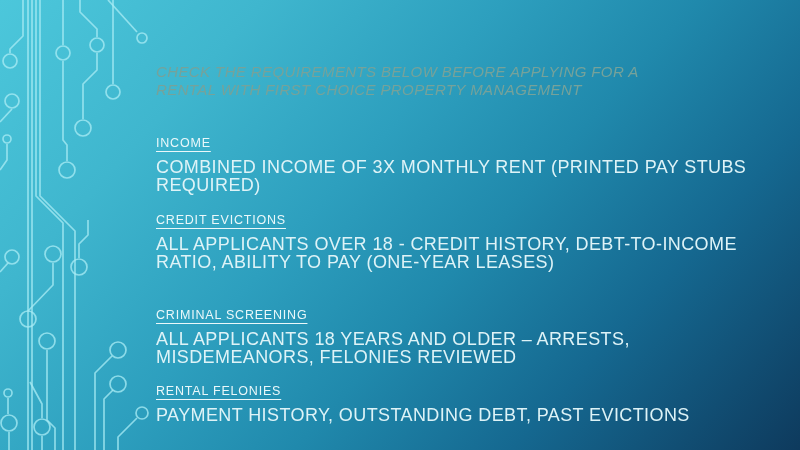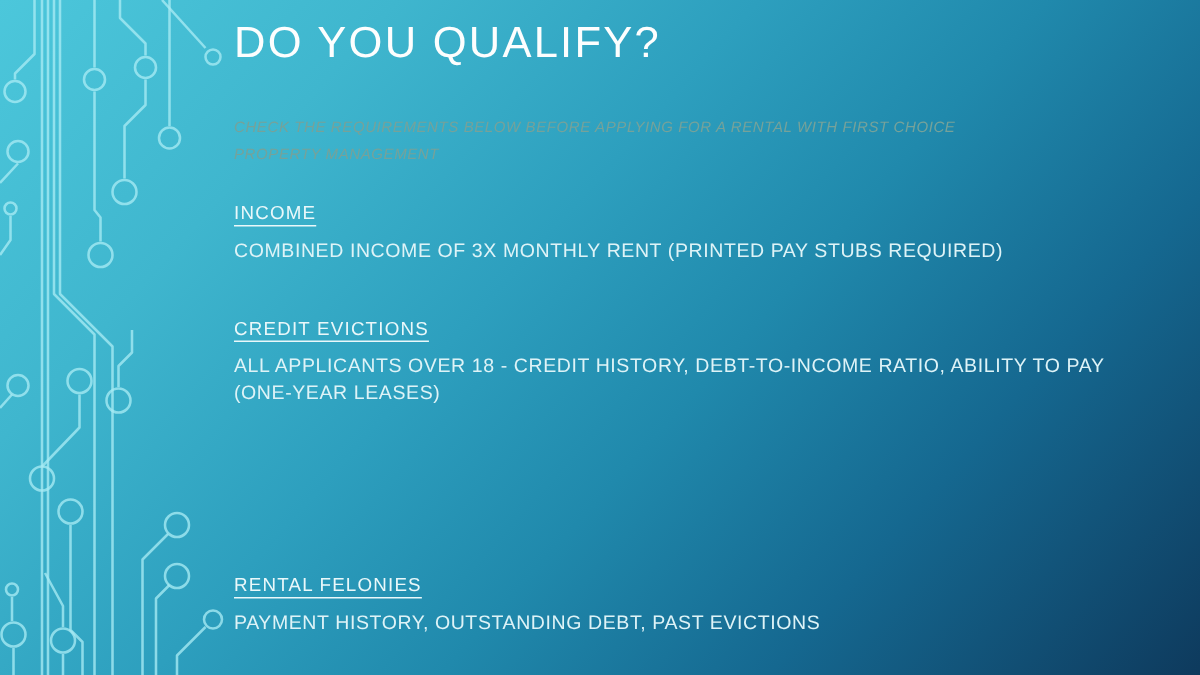--- a/index.html
+++ b/index.html
@@ -38,24 +38,24 @@
     left: 0; top: 9px;
     margin: 0;
     font-size: 29px;
     font-weight: 400;
     letter-spacing: 1.5px;
     line-height: 40px;
     color: #fdfefe;
   }
   .subtitle {
     position: absolute;
-    left: 0; top: 77px;
+    left: 0; top: 63px;
     margin: 0;
     width: 505px;
-    font-size: 10px;
+    font-size: 15px;
     font-style: italic;
     letter-spacing: 0.4px;
     line-height: 18px;
     color: #76a29a;
   }
   .section { position: absolute; left: 0; width: 600px; }
   .section.s1 { top: 133px; }
   .section.s2 { top: 210px; }
   .section.s3 { top: 305px; }
   .section.s4 { top: 381px; }
@@ -64,21 +64,21 @@
     font-size: 12.5px;
     letter-spacing: 0.8px;
     line-height: 16px;
     color: #eaf8fa;
     text-decoration: underline;
     text-underline-offset: 4px;
     text-decoration-thickness: 1px;
     margin-bottom: 8px;
   }
   .body-text {
-    font-size: 13px;
+    font-size: 18px;
     letter-spacing: 0.4px;
     line-height: 17.5px;
     color: #def3f7;
   }
 </style>
 </head>
 <body>
 
 <div class="slide">
 
@@ -128,34 +128,37 @@
       <circle cx="118" cy="384" r="8"></circle>
       <circle cx="142" cy="413" r="6"></circle>
       <circle cx="8" cy="393" r="4"></circle>
       <circle cx="9" cy="423" r="8"></circle>
       <circle cx="42" cy="427" r="8"></circle>
     </g>
   </svg>
 
   <div class="content">
 
-    <h1 class="title">DO YOU QUALIFY?</h1>
 
     <p class="subtitle">CHECK THE REQUIREMENTS BELOW BEFORE APPLYING FOR A RENTAL WITH FIRST CHOICE PROPERTY MANAGEMENT</p>
 
     <div class="section s1">
       <div class="heading">INCOME</div>
       <div class="body-text">COMBINED INCOME OF 3X MONTHLY RENT (PRINTED PAY STUBS REQUIRED)</div>
     </div>
 
     <div class="section s2">
       <div class="heading">CREDIT EVICTIONS</div>
       <div class="body-text">ALL APPLICANTS OVER 18 - CREDIT HISTORY, DEBT-TO-INCOME RATIO, ABILITY TO PAY (ONE-YEAR LEASES)</div>
     </div>
 
+    <div class="section s3">
+      <div class="heading">CRIMINAL SCREENING</div>
+      <div class="body-text">ALL APPLICANTS 18 YEARS AND OLDER – ARRESTS, MISDEMEANORS, FELONIES REVIEWED</div>
+    </div>
 
     <div class="section s4">
       <div class="heading">RENTAL FELONIES</div>
       <div class="body-text">PAYMENT HISTORY, OUTSTANDING DEBT, PAST EVICTIONS</div>
     </div>
 
   </div>
 </div>
 
 </body></html>

